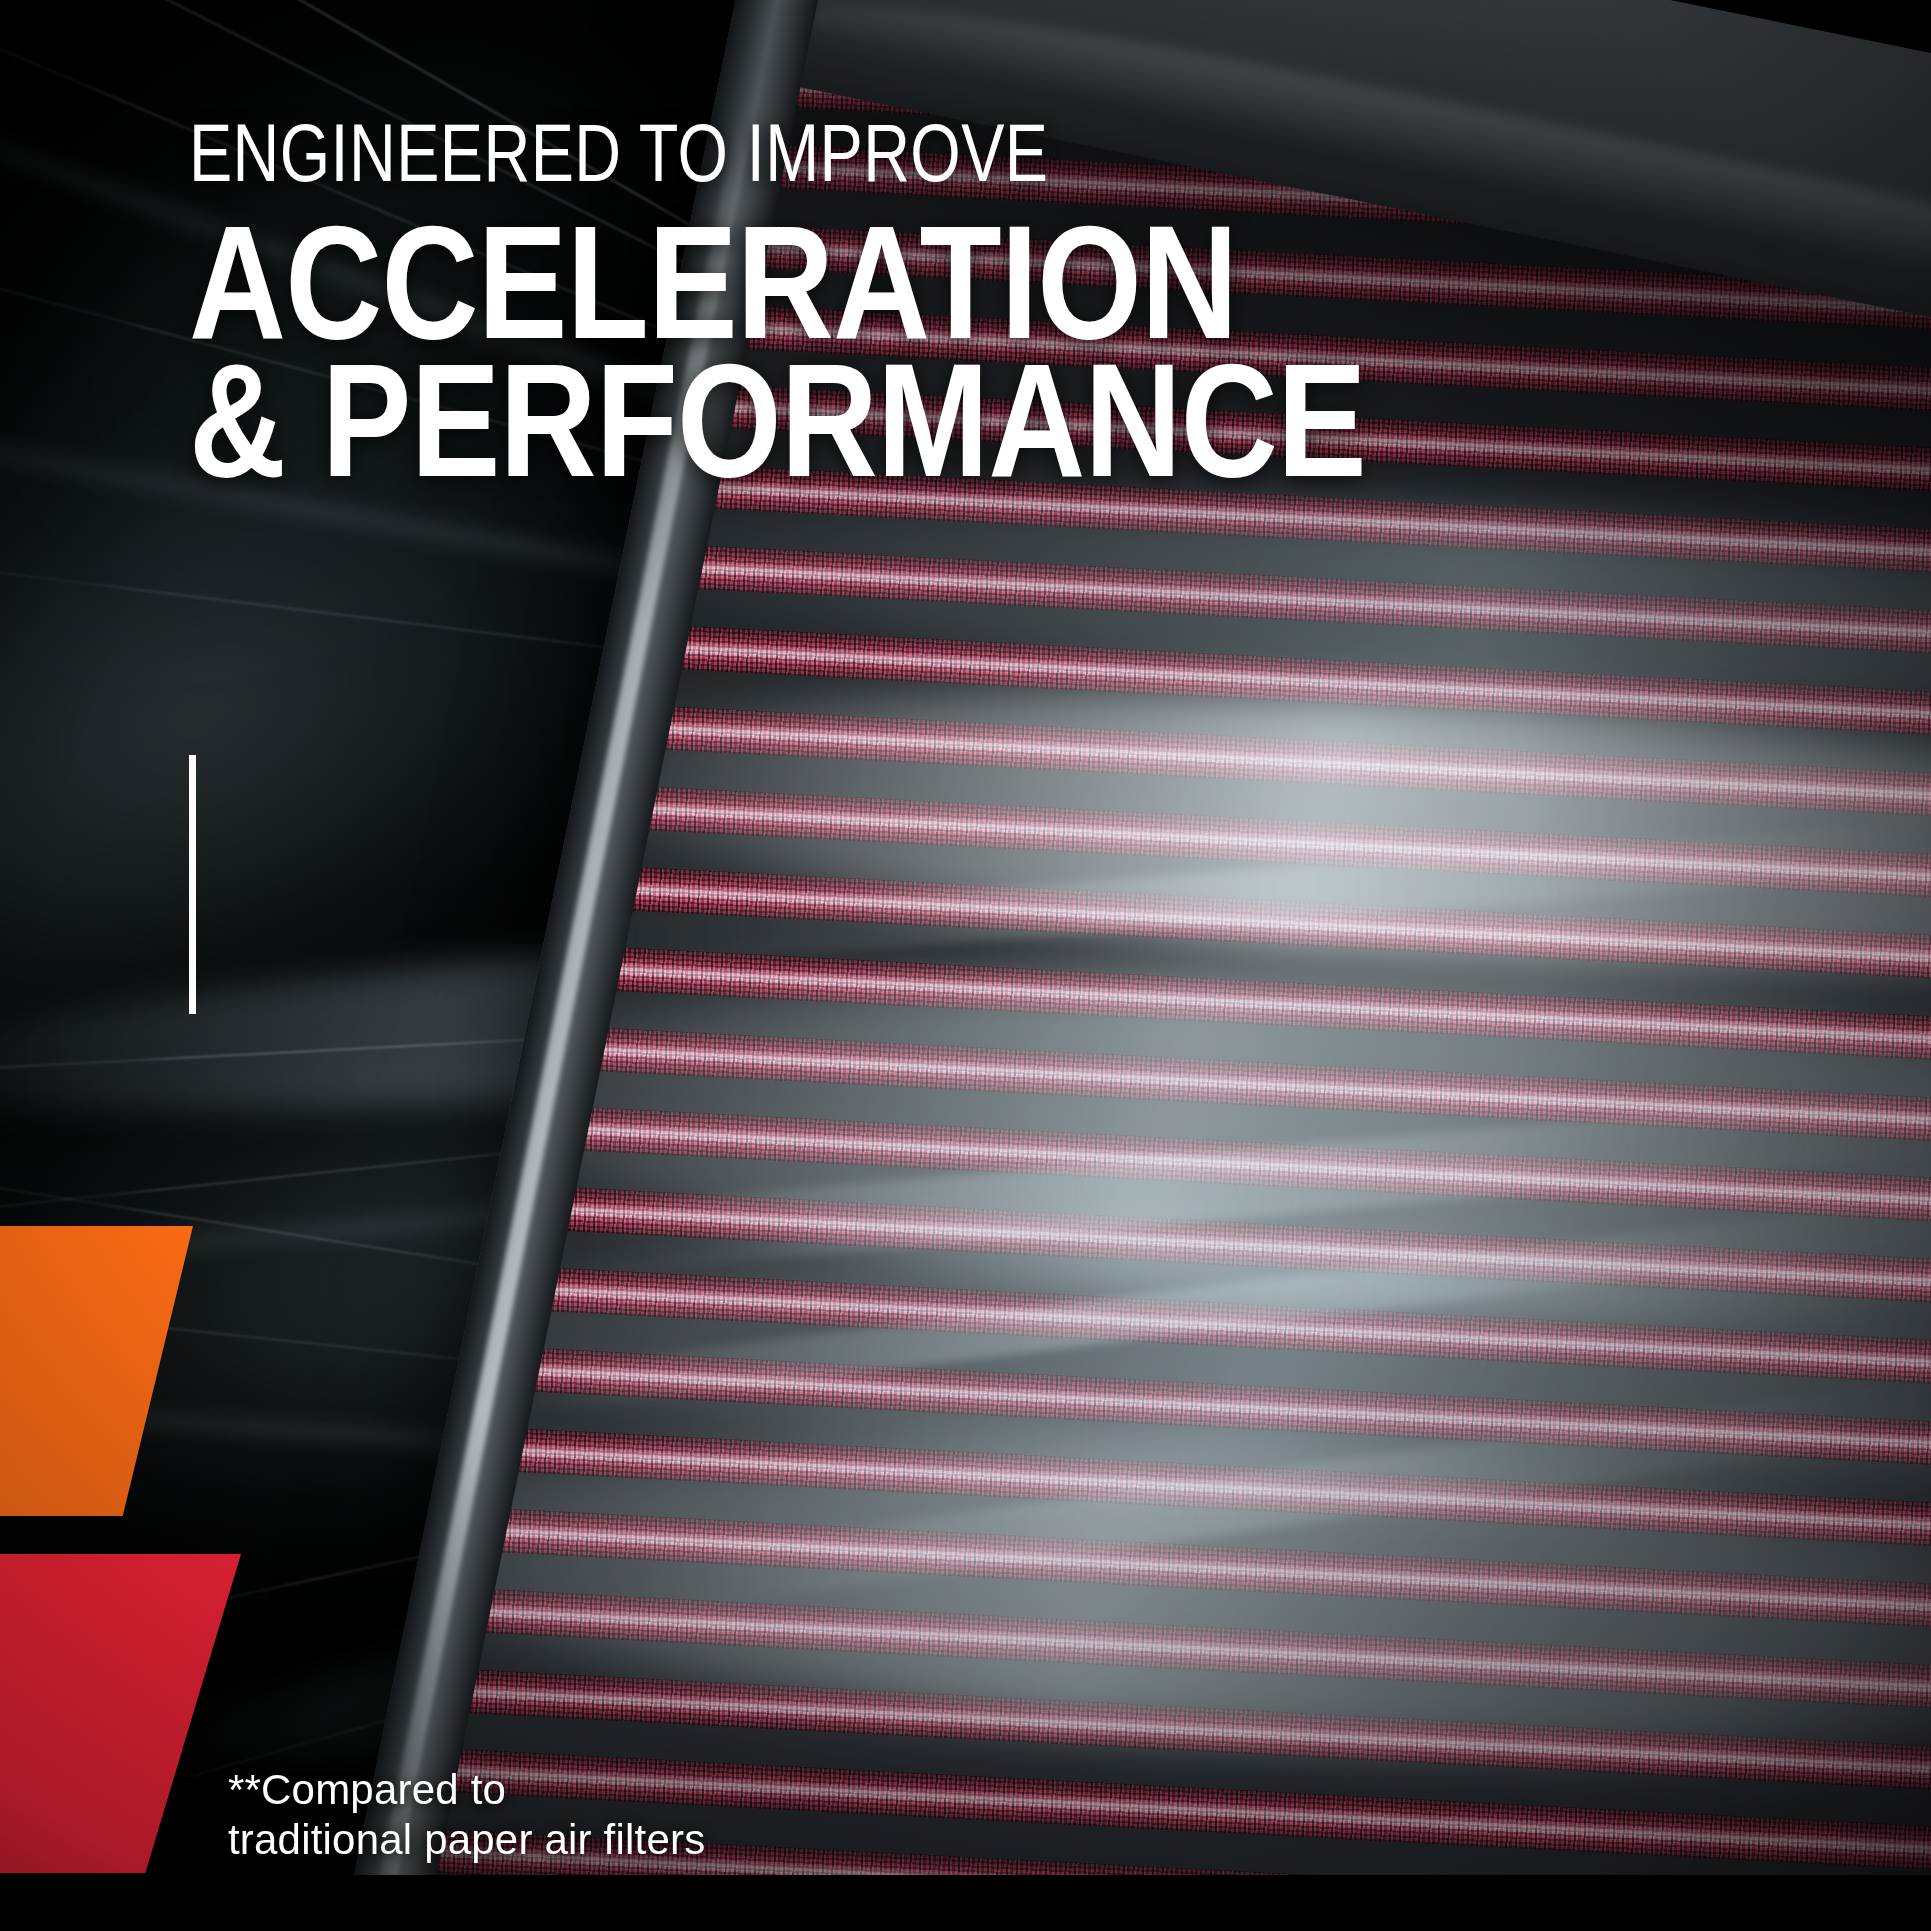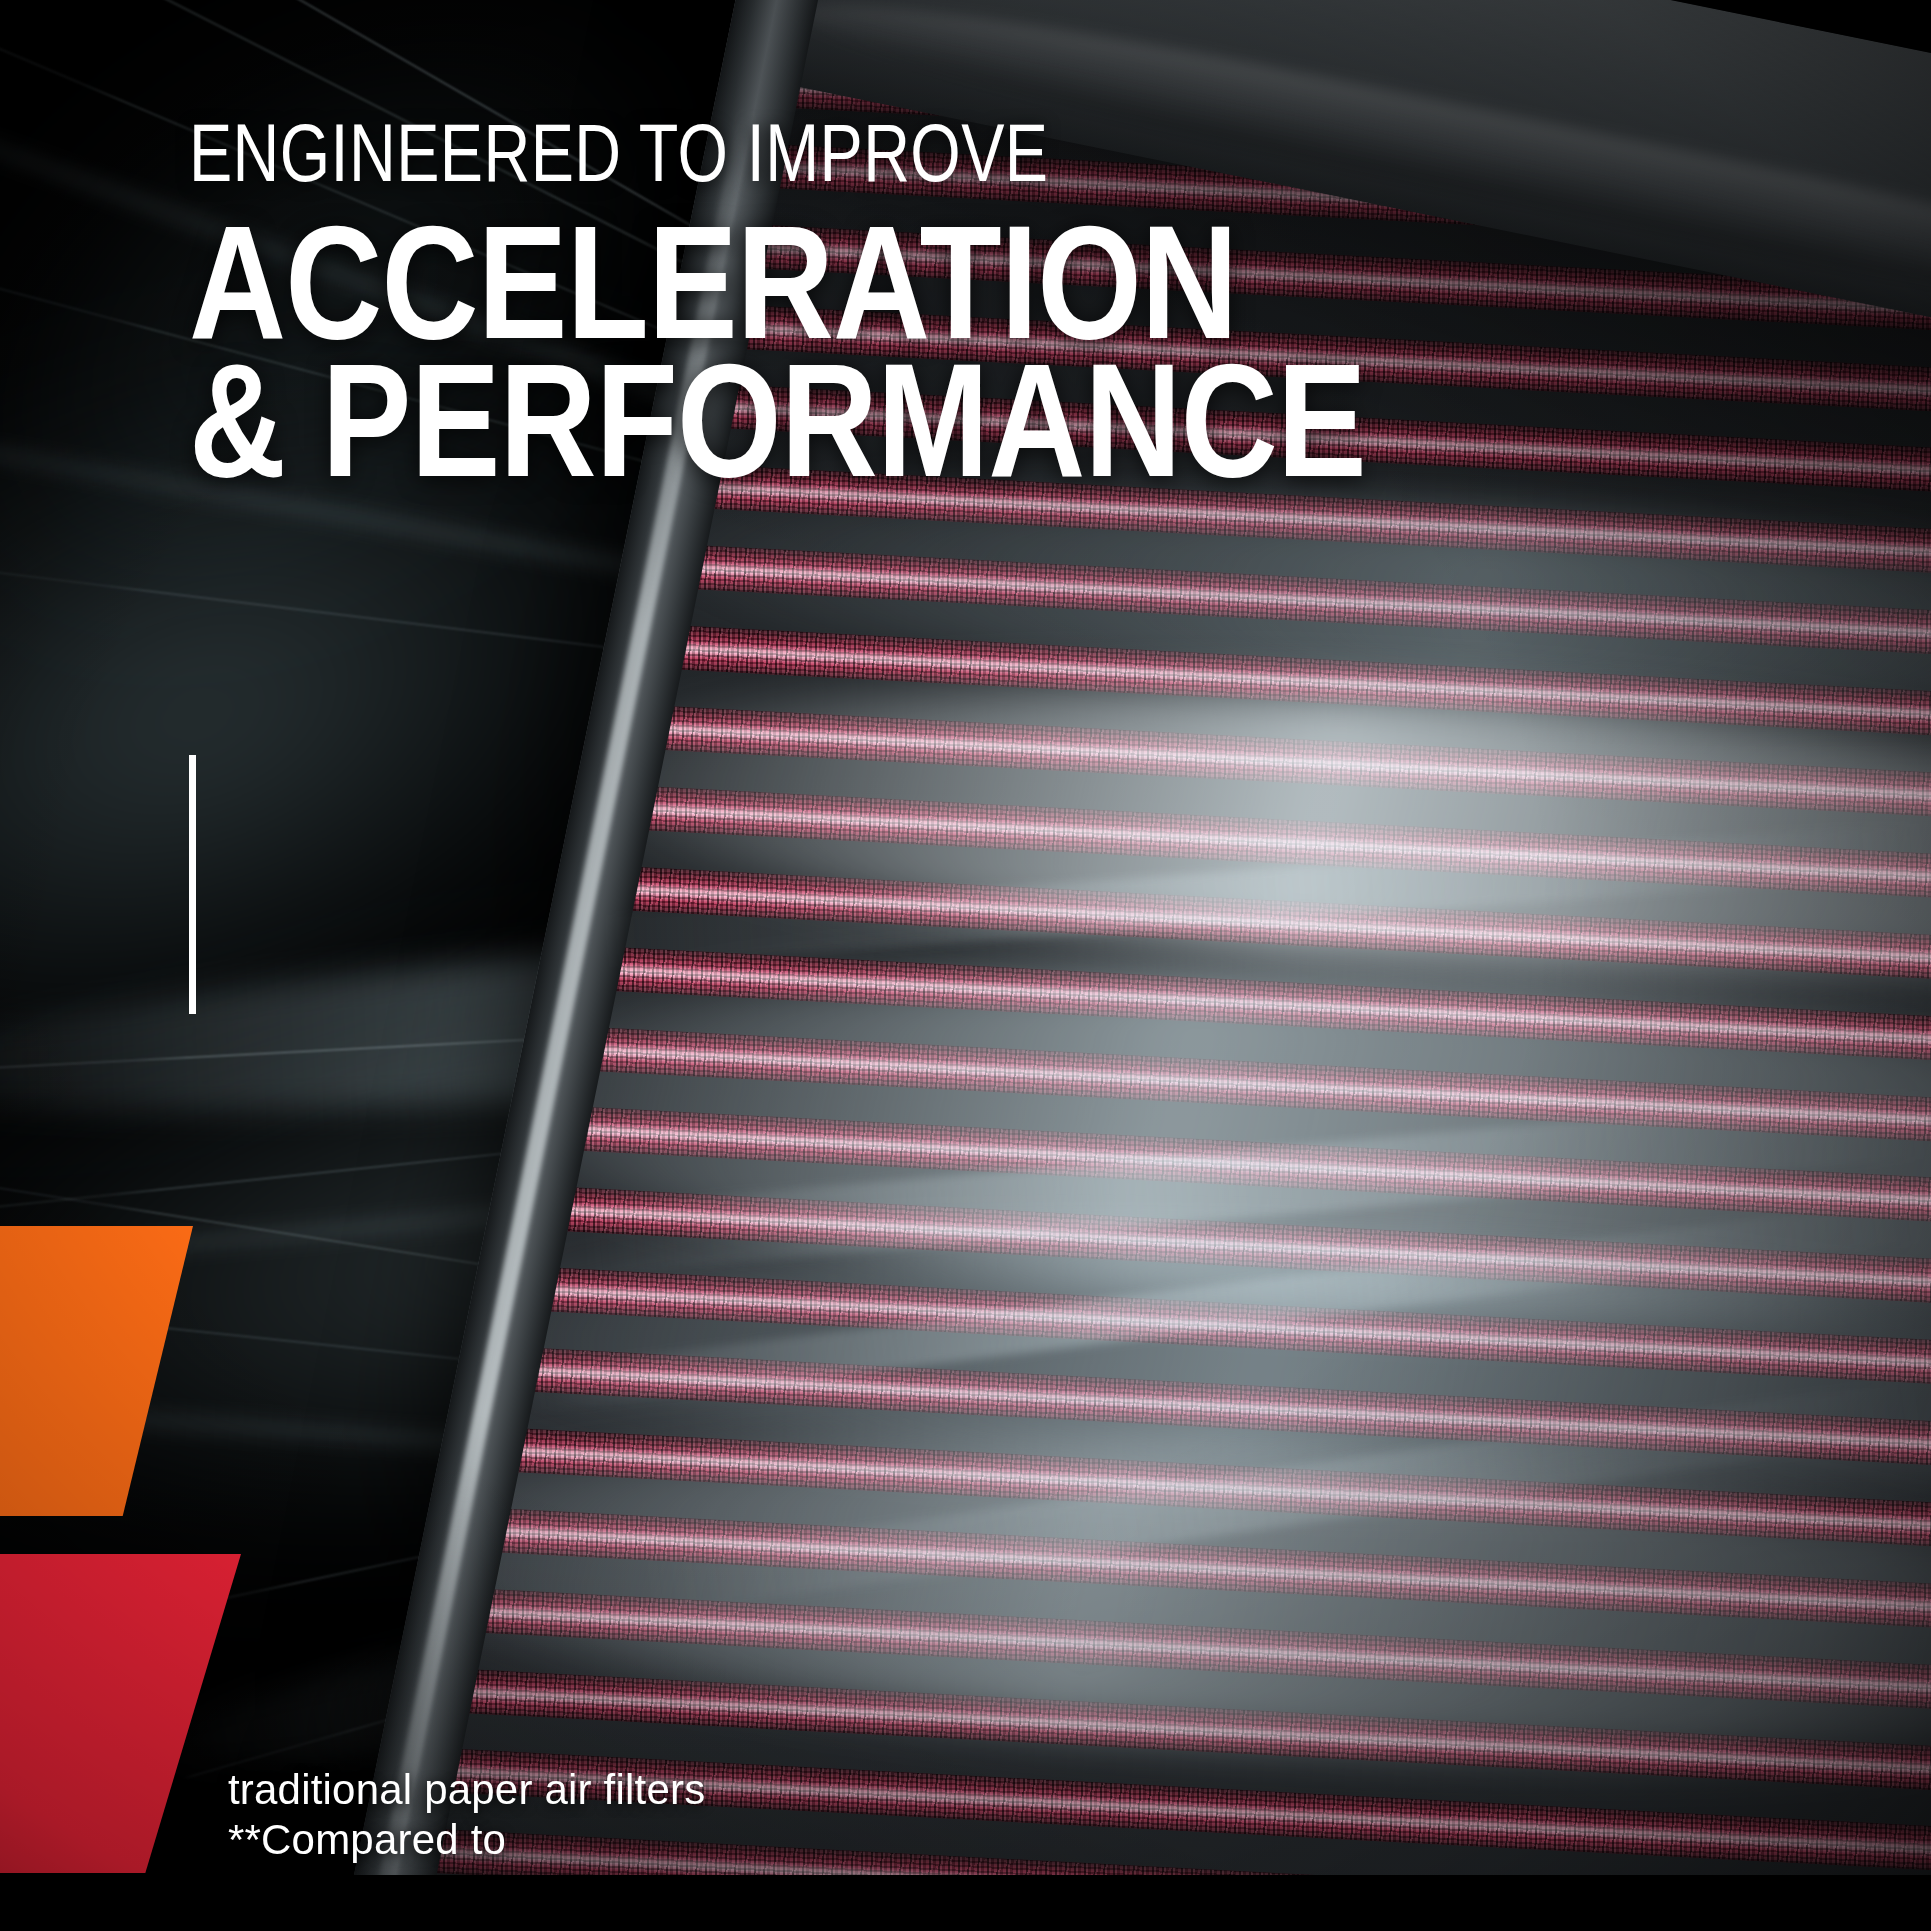--- a/index.html
+++ b/index.html
@@ -452,18 +452,18 @@
   <div class="copy" id="headline-block">
     <div class="eyebrow">ENGINEERED TO IMPROVE</div>
     <div class="headline l1">ACCELERATION</div>
     <div class="headline l2">&amp; PERFORMANCE</div>
   </div>
 
   <div id="accent-bar"></div>
 
 
   <div class="copy" id="footnote">
+    <div>**Compared to</div>
     <div>traditional paper air filters</div>
-    <div>**Compared to</div>
   </div>
 
 </div>
 
 
 </body></html>

